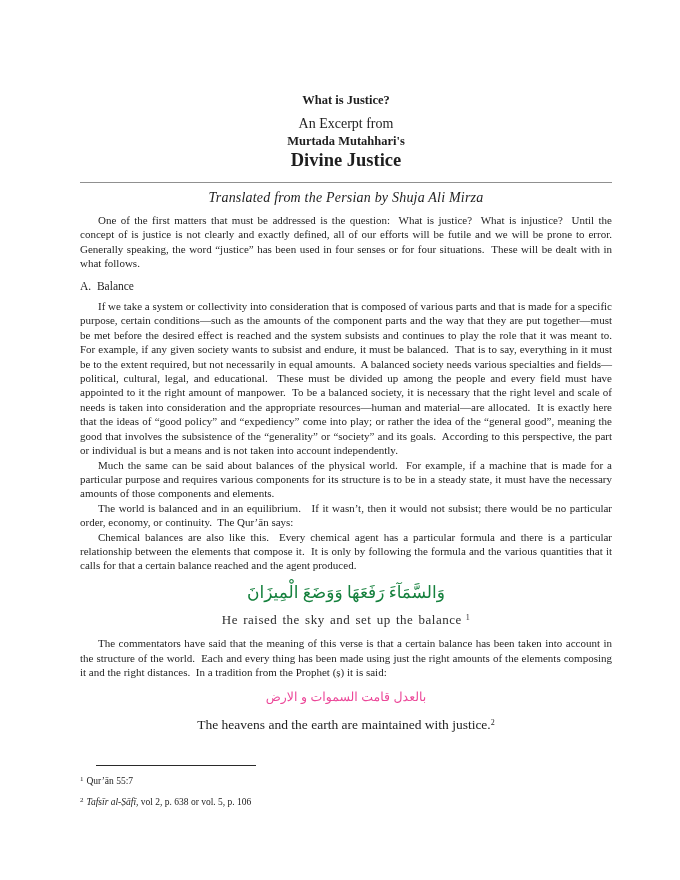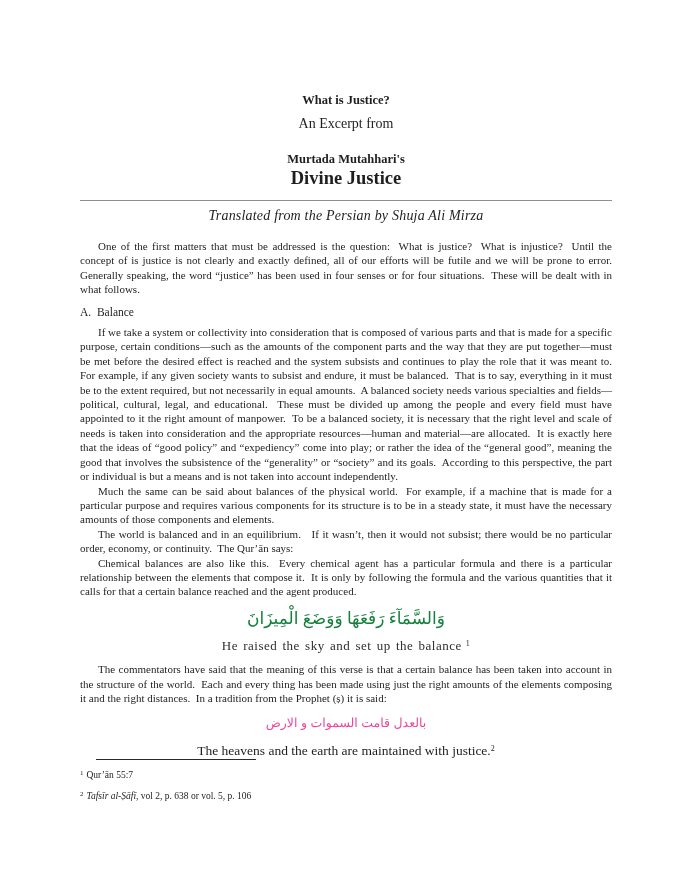--- a/index.html
+++ b/index.html
@@ -1,15 +1,15 @@
 <!DOCTYPE html>
 <html><head>
 <meta charset="utf-8">
 <style>
-  * { box-sizing: border-box; }
+  * { box-sizing: border-box; gap: 32px; }
   html, body { margin: 0; padding: 0; background: #ffffff; }
   .page {
     position: relative;
     width: 680px;
     height: 880px;
     margin: 0 auto;
     background: #ffffff;
     color: #1e1e1e;
     font-family: "Liberation Serif", serif;
     overflow: hidden;
@@ -19,36 +19,36 @@
   .content {
     margin-left: 80px;
     margin-right: 68px;
     padding-top: 93px;
     flex: 0 0 auto;
   }
   
   .header { text-align: center; }
   .h-title   { font-size: 12.5px; font-weight: bold; }
   .h-excerpt { font-size: 14px;   margin-top: 8px; }
-  .h-author  { font-size: 12.5px; font-weight: bold; margin-top: 20px; }
+  .h-author  { font-size: 12.5px; font-weight: bold; margin-top: 2px; }
   .h-work    { font-size: 18.5px; font-weight: bold; margin-top: 1px; }
   .rule {
     border: none;
     border-top: 1px solid #909090;
     margin: 11px 0 0 0;
   }
   .h-translator {
     font-size: 14px;
     font-style: italic;
     margin-top: 7px;
     letter-spacing: 0.2px;
   }
   
   .body {
-    margin-top: 15px;
+    margin-top: 7px;
     font-size: 11px;
     line-height: 14.4px;
     text-align: justify;
   }
   .body p {
     margin: 0;
     text-indent: 18px;
     white-space: pre-wrap;
   }
   .section-heading {

